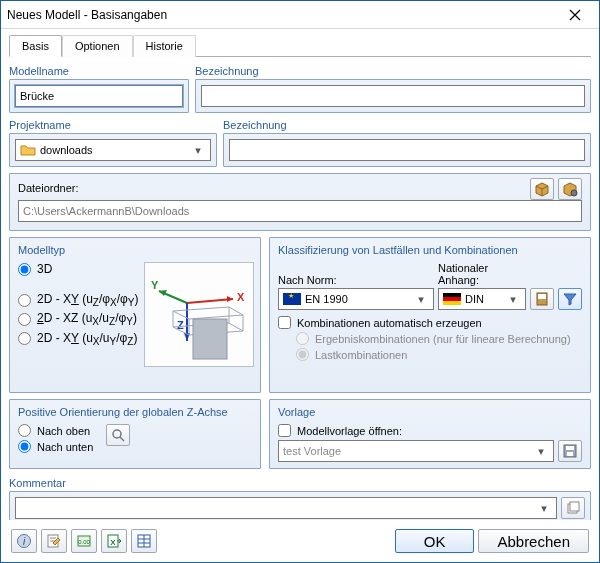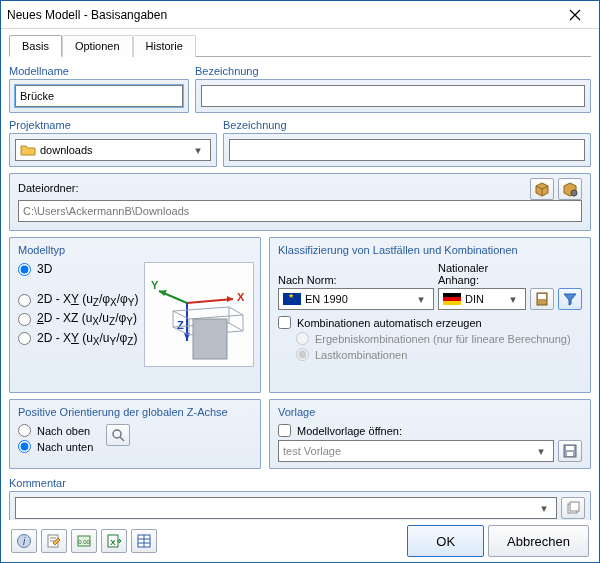--- a/index.html
+++ b/index.html
@@ -35,21 +35,21 @@
   .radio .sub { font-size: 12px; }
   .muted { color: #8a8a8a; }
   .label-sm { font-size: 11px; margin-bottom: 2px; }
   .norm-row { display: flex; gap: 4px; align-items: end; }
   .flag { width: 18px; height: 12px; display: inline-block; }
   .flag-eu { background: #003399; position: relative; }
   .flag-eu::after { content:"★"; color:#ffcc00; font-size:7px; position:absolute; left:5px; top:-1px; }
   .flag-de { background: linear-gradient(#000 0 33%, #dd0000 33% 66%, #ffce00 66% 100%); }
   .axis-img { width: 110px; height: 105px; background: #fdfdfd; border: 1px solid #b6c0d2; position: relative; }
   .footer { height: 42px; border-top: 0; display: flex; align-items: center; padding: 6px 10px; gap: 4px; background:#fff; }
-  .btn { height: 32px; padding: 0 18px; border: 1px solid #9da7b8; background: linear-gradient(#fdfdfd,#e8ecf1); font-size: 13px; border-radius: 2px; cursor: default; }
+  .btn { height: 24px; padding: 0 18px; border: 1px solid #9da7b8; background: linear-gradient(#fdfdfd,#e8ecf1); font-size: 15px; border-radius: 2px; cursor: default; }
   .btn.primary { border-color: #2a6fc5; background: linear-gradient(#f6faff,#dbe9f9); padding: 0 28px; }
   .comment-row { display:flex; gap:4px; align-items:center; }
   .comment-row .combo { flex:1; }
   .two-col { display:flex; gap:8px; }
   .two-col > div { flex:1; }
   .two-col > .left { flex: 0 0 252px; }
   .two-col > .right { flex: 1; }
   .topfields .field-wrap { padding:5px; }
   .mt4{margin-top:4px}.mt6{margin-top:6px}.mt2{margin-top:0}
   .svgico { width:16px; height:16px; display:block; }

